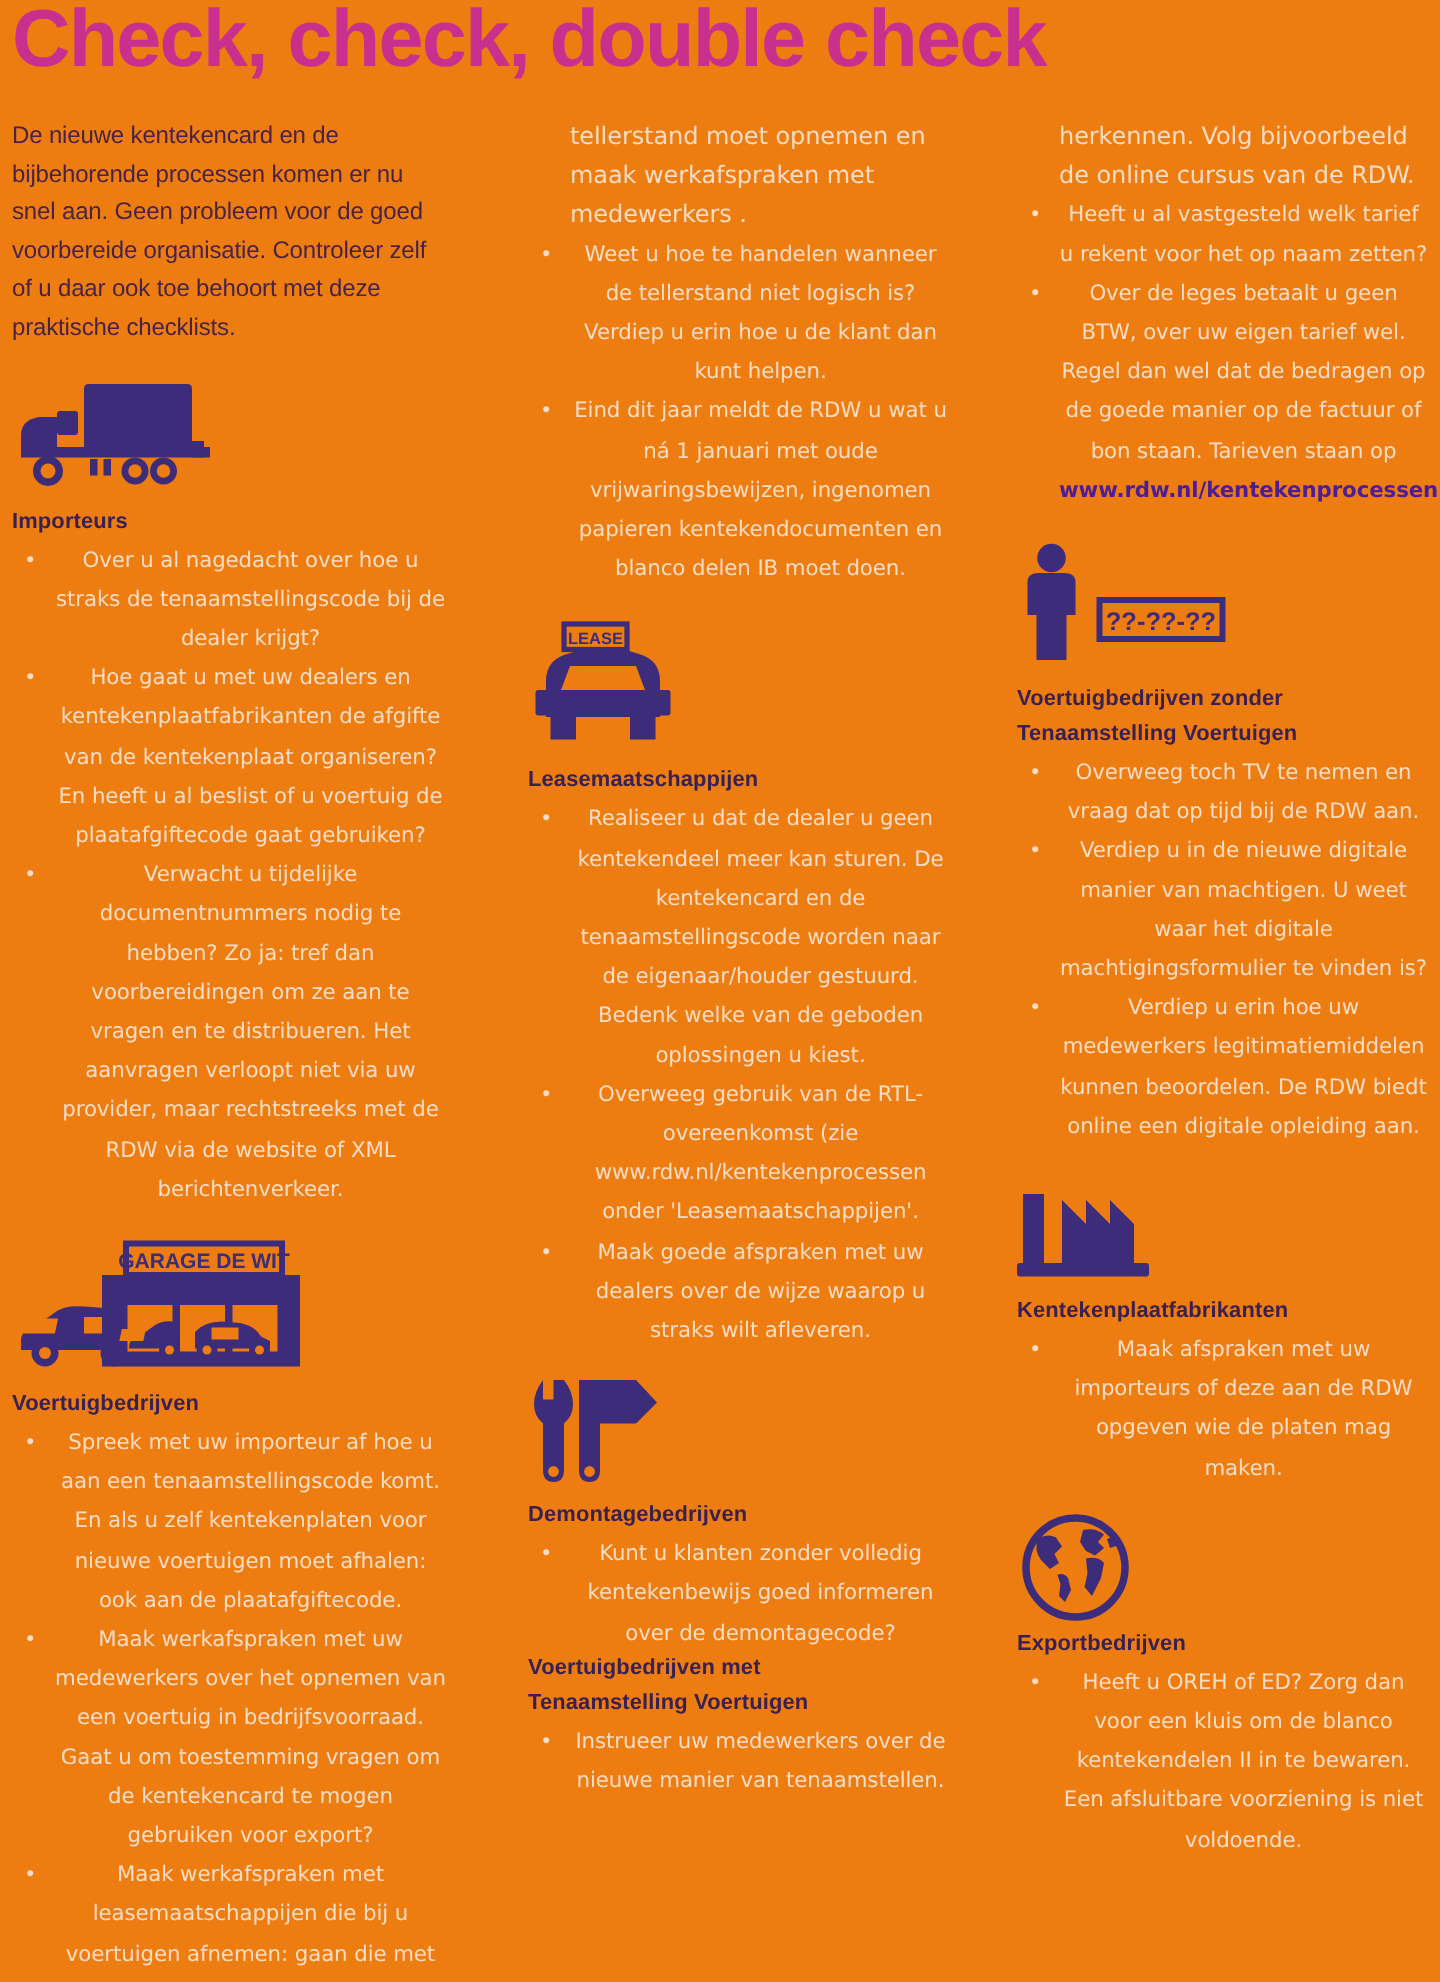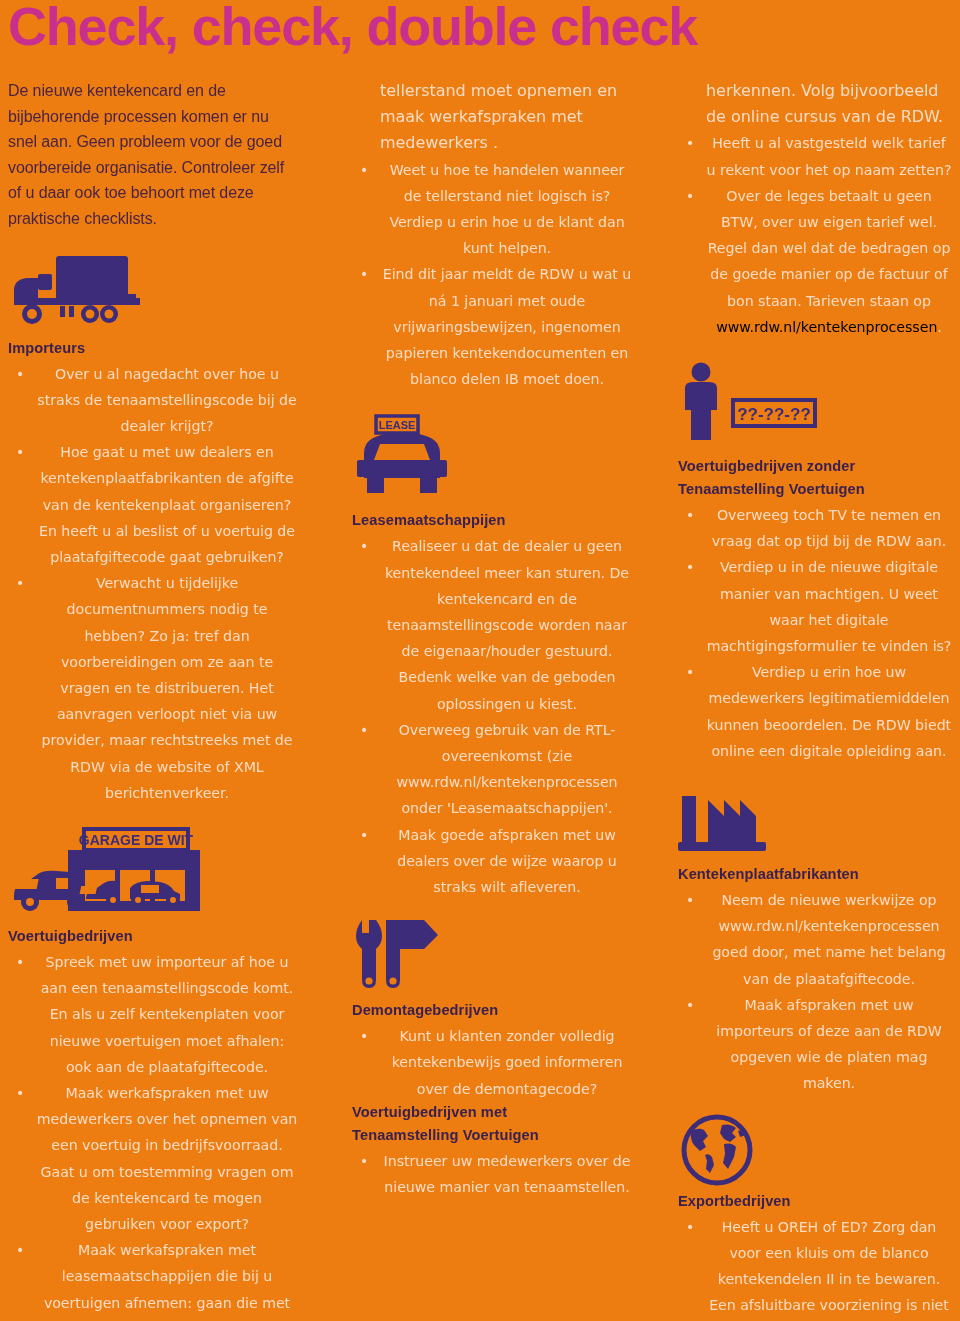--- a/index.html
+++ b/index.html
@@ -86,21 +86,21 @@
   }
   ul.checks > li::before {
     content: "\2022";
     position: absolute;
     left: 8px;
     top: 0;
     font-size: 14px;
     line-height: 26.2px;
     color: #FBDCC4;
   }
-  ul.checks > li b, .bold-url { font-weight: normal; color: #000000; }
+  ul.checks > li b, .bold-url { font-weight: bold; color: #4c1d95; }
 
   .cont-para {
     font-size: 16px;
     line-height: 26.2px;
     color: #FBDCC4;
     padding-left: 28px;
     letter-spacing: -0.05px;
   }
 
   
@@ -274,21 +274,20 @@
     <div class="icon-box" style="height:80px;margin-top:20px;">
       <svg width="110" height="74" viewBox="0 0 110 74" aria-hidden="true">
         <rect class="ink" x="4" y="12" width="14" height="48"></rect>
         <path class="ink" d="M30 60 L30 16 L46 32 L46 16 L62 32 L62 16 L78 32 L78 60 Z"></path>
         <rect class="ink" x="0" y="58" width="88" height="9" rx="2"></rect>
       </svg>
     </div>
 
     <div class="sec-title">Kentekenplaatfabrikanten</div>
     <ul class="checks">
-      <li>Neem de nieuwe werkwijze op www.rdw.nl/kentekenprocessen goed door, met name het belang van de plaatafgiftecode.</li>
       <li>Maak afspraken met uw importeurs of deze aan de RDW opgeven wie de platen mag maken.</li>
     </ul>
 
     <div class="icon-box" style="height:80px;margin-top:14px;">
       <svg width="78" height="78" viewBox="0 0 78 78" aria-hidden="true">
         <circle cx="39" cy="39" r="33" fill="none" stroke="#3C2C7A" stroke-width="5"></circle>
         <path class="ink" d="M14 20 Q20 16 26 19 L30 25 L25 30 L28 36 L22 40 L16 34 Q11 27 14 20 Z"></path>
         <path class="ink" d="M27 44 Q31 42 34 46 L36 54 L32 62 L28 58 L29 50 Z"></path>
         <path class="ink" d="M44 14 Q52 12 58 17 L54 22 L58 26 L52 31 L46 28 L42 22 Z"></path>
         <path class="ink" d="M46 33 Q54 31 58 36 L56 46 L50 58 L45 52 L47 43 Z"></path>

